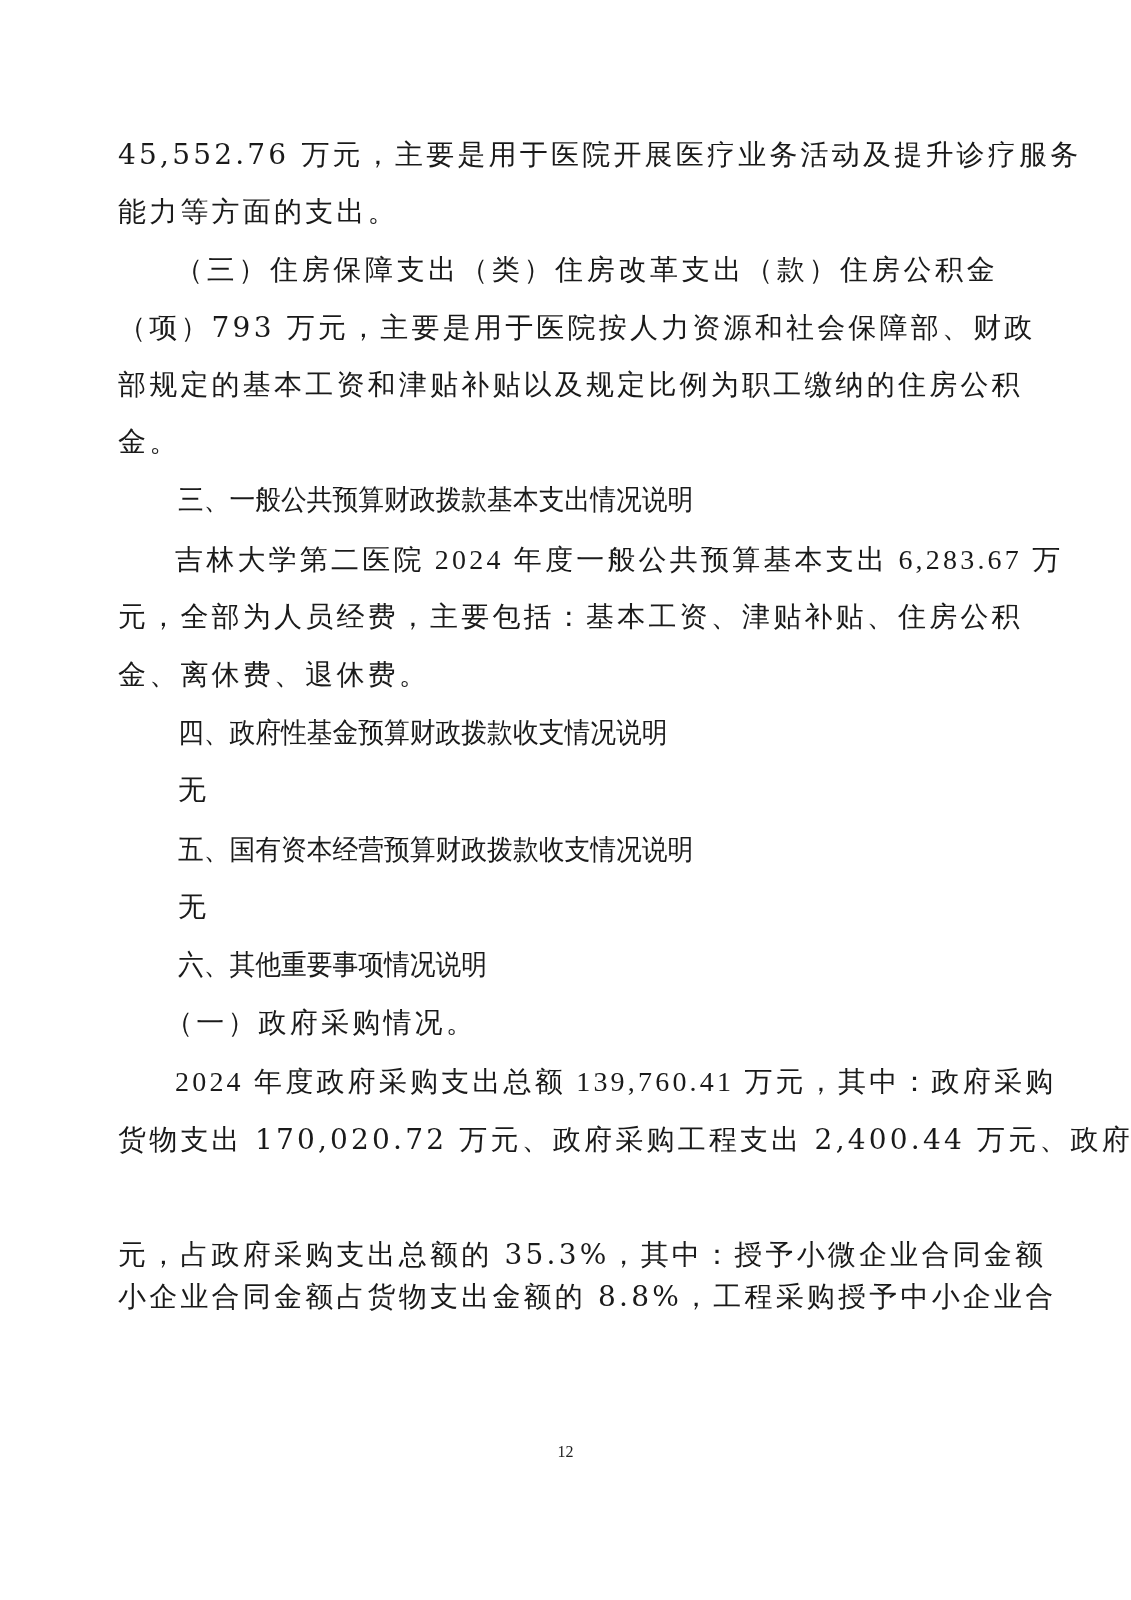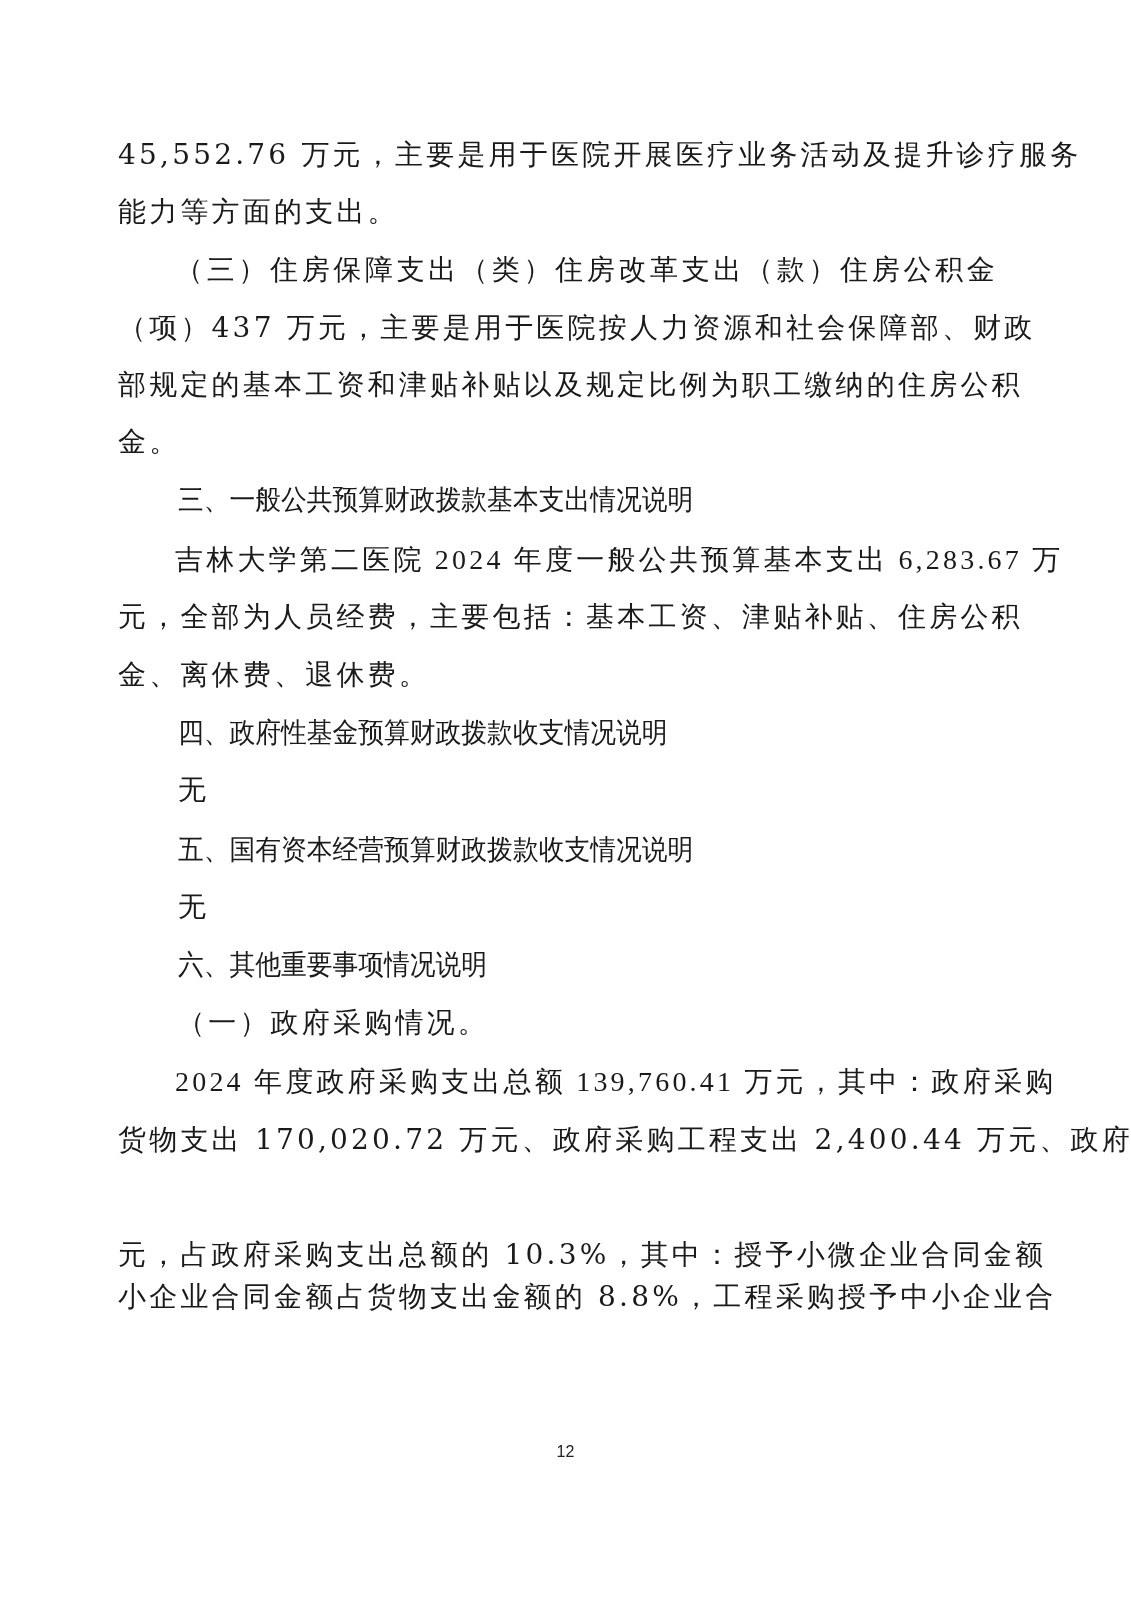--- a/index.html
+++ b/index.html
@@ -52,51 +52,51 @@
     }
     .line.sub {
       left: 165px;
     }
     .page-number {
       position: absolute;
       top: 1443px;
       left: 0;
       width: 1131px;
       text-align: center;
-      font-family: Liberation Sans, sans-serif;
+      font-family: Liberation Serif, serif;
       font-size: 16px;
       color: #222;
     }
   </style>
 </head>
 <body>
 
 <div class="page">
 
   <div class="line" style="top:135px">45,552.76 万元，主要是用于医院开展医疗业务活动及提升诊疗服务</div>
   <div class="line last" style="top:192px">能力等方面的支出。</div>
 
   <div class="line sub" style="top:250px; left:175px; width:823px;">（三）住房保障支出（类）住房改革支出（款）住房公积金</div>
-  <div class="line" style="top:308px">（项）437 万元，主要是用于医院按人力资源和社会保障部、财政</div>
+  <div class="line" style="top:308px">（项）793 万元，主要是用于医院按人力资源和社会保障部、财政</div>
   <div class="line" style="top:365px">部规定的基本工资和津贴补贴以及规定比例为职工缴纳的住房公积</div>
   <div class="line last" style="top:422px">金。</div>
 
   <div class="line heading" style="top:480px; left:178px;">三、一般公共预算财政拨款基本支出情况说明</div>
   <div class="line indent" style="top:540px">吉林大学第二医院 2024 年度一般公共预算基本支出 6,283.67 万</div>
   <div class="line" style="top:597px">元，全部为人员经费，主要包括：基本工资、津贴补贴、住房公积</div>
   <div class="line last" style="top:655px">金、离休费、退休费。</div>
 
   <div class="line heading" style="top:713px; left:178px;">四、政府性基金预算财政拨款收支情况说明</div>
   <div class="line indent last" style="top:770px; left:178px;">无</div>
 
   <div class="line heading" style="top:830px; left:178px;">五、国有资本经营预算财政拨款收支情况说明</div>
   <div class="line indent last" style="top:887px; left:178px;">无</div>
 
   <div class="line heading" style="top:945px; left:178px;">六、其他重要事项情况说明</div>
-  <div class="line last" style="top:1003px; left:165px;margin-left:12px;">（一）政府采购情况。</div>
+  <div class="line last" style="top:1003px; left:165px;">（一）政府采购情况。</div>
 
   <div class="line indent" style="top:1062px">2024 年度政府采购支出总额 139,760.41 万元，其中：政府采购</div>
   <div class="line" style="top:1120px">货物支出 170,020.72 万元、政府采购工程支出 2,400.44 万元、政府</div>
-  <div class="line" style="top:1235px">元，占政府采购支出总额的 10.3%，其中：授予小微企业合同金额</div>
+  <div class="line" style="top:1235px">元，占政府采购支出总额的 35.3%，其中：授予小微企业合同金额</div>
   <div class="line" style="top:1277px">小企业合同金额占货物支出金额的 8.8%，工程采购授予中小企业合</div>
 
   <div class="page-number">12</div>
 </div>
 
 </body></html>

